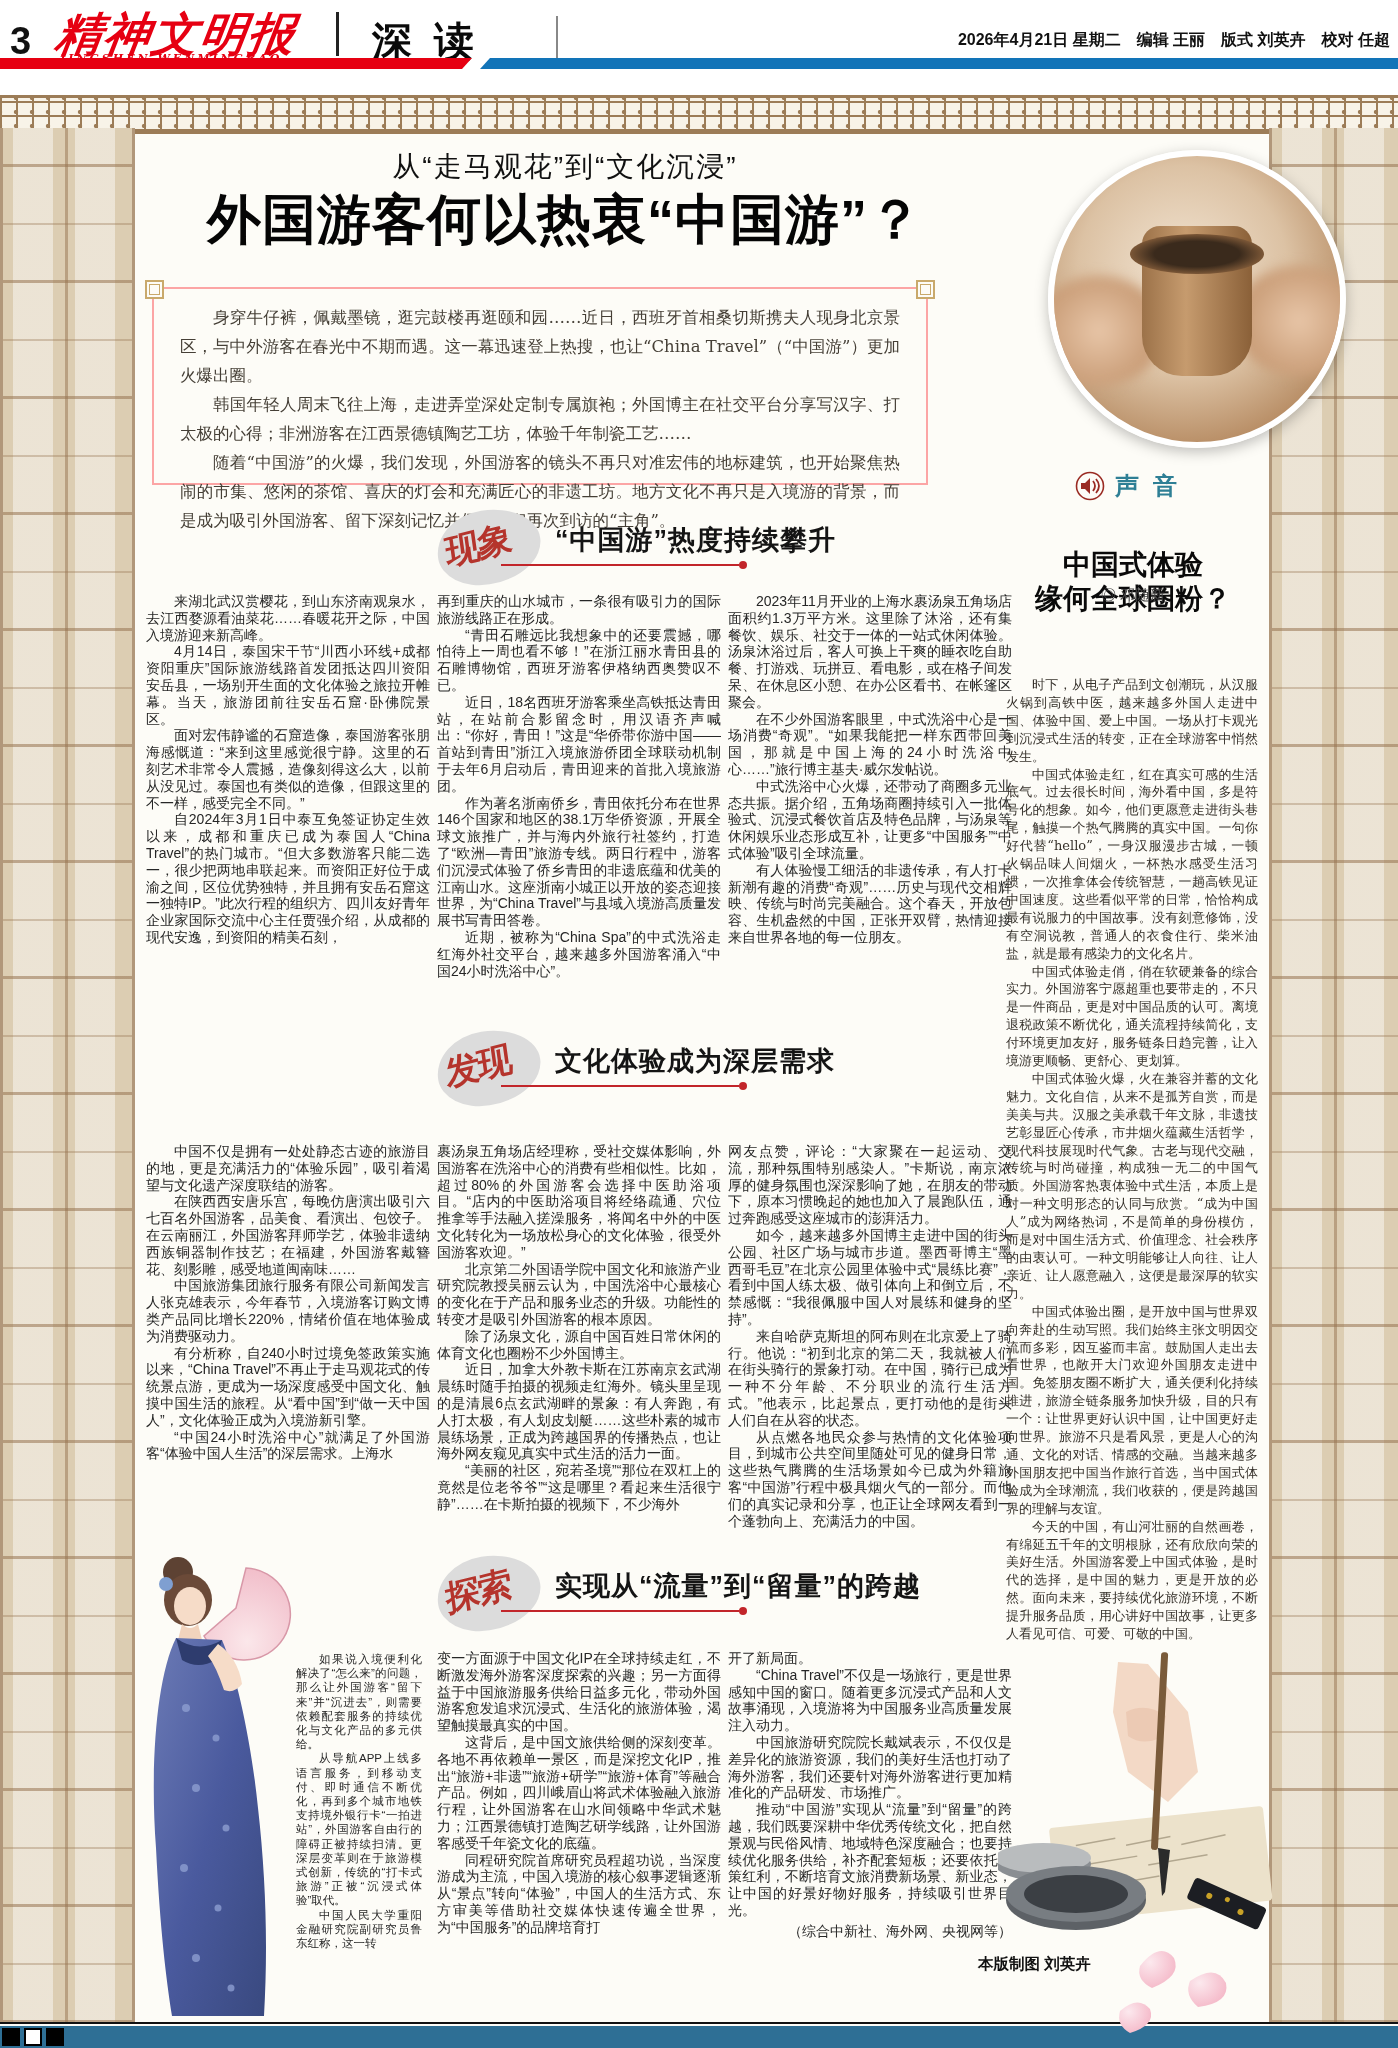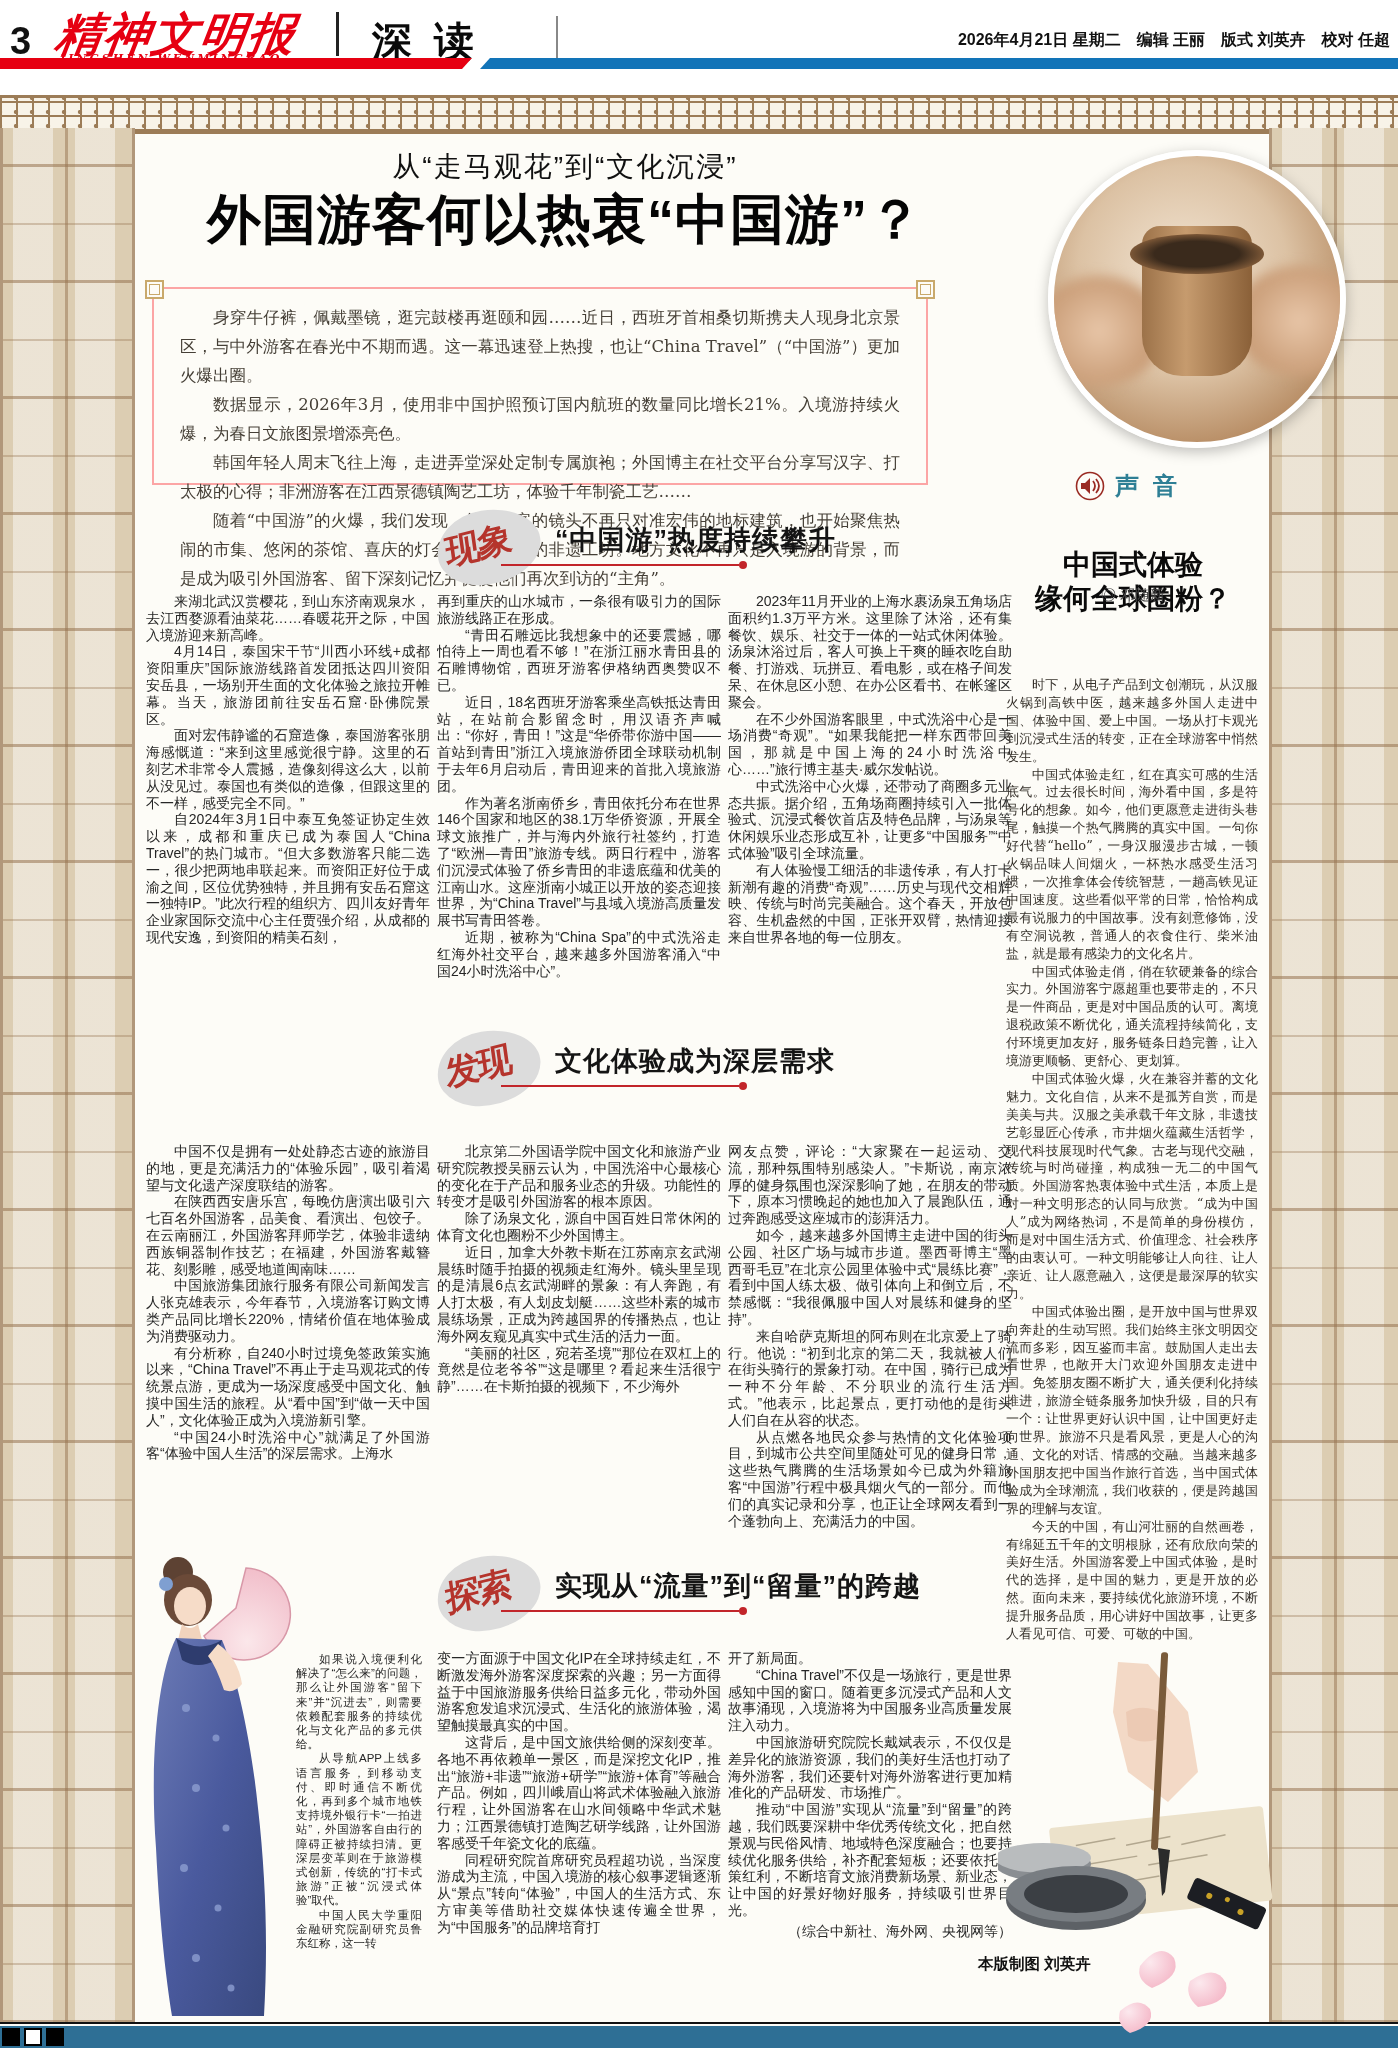--- a/index.html
+++ b/index.html
@@ -130,21 +130,20 @@
     <div class="hand-blur" style="left:-20px;top:120px;"></div>
     <div class="hand-blur" style="left:180px;top:110px;"></div>
     <div class="pot"></div>
   </div>
 
   <div class="intro">
     <div class="corner tl"></div>
     <div class="corner tr"></div>
     <div>
         <p>身穿牛仔裤，佩戴墨镜，逛完鼓楼再逛颐和园……近日，西班牙首相桑切斯携夫人现身北京景区，与中外游客在春光中不期而遇。这一幕迅速登上热搜，也让“China Travel”（“中国游”）更加火爆出圈。</p>
-        <p>数据显示，2026年3月，使用非中国护照预订国内航班的数量同比增长21%。入境游持续火爆，为春日文旅图景增添亮色。</p>
         <p>韩国年轻人周末飞往上海，走进弄堂深处定制专属旗袍；外国博主在社交平台分享写汉字、打太极的心得；非洲游客在江西景德镇陶艺工坊，体验千年制瓷工艺……</p>
         <p>随着“中国游”的火爆，我们发现，外国游客的镜头不再只对准宏伟的地标建筑，也开始聚焦热闹的市集、悠闲的茶馆、喜庆的灯会和充满匠心的非遗工坊。地方文化不再只是入境游的背景，而是成为吸引外国游客、留下深刻记忆并促使他们再次到访的“主角”。</p>
       </div>
   </div>
 
   <div class="sec-head" style="top:514px;">
     <div class="sec-blob"></div>
     <div class="sec-label">现象</div>
     <div class="sec-title">“中国游”热度持续攀升</div>
     <div class="sec-rule"></div>
@@ -173,20 +172,21 @@
     <div class="sec-rule"></div>
   </div>
   <div class="col" style="left:146px;top:1143px;height:390px;">
       <p>中国不仅是拥有一处处静态古迹的旅游目的地，更是充满活力的“体验乐园”，吸引着渴望与文化遗产深度联结的游客。</p>
       <p>在陕西西安唐乐宫，每晚仿唐演出吸引六七百名外国游客，品美食、看演出、包饺子。在云南丽江，外国游客拜师学艺，体验非遗纳西族铜器制作技艺；在福建，外国游客戴簪花、刻影雕，感受地道闽南味……</p>
       <p>中国旅游集团旅行服务有限公司新闻发言人张克雄表示，今年春节，入境游客订购文博类产品同比增长220%，情绪价值在地体验成为消费驱动力。</p>
       <p>有分析称，自240小时过境免签政策实施以来，“China Travel”不再止于走马观花式的传统景点游，更成为一场深度感受中国文化、触摸中国生活的旅程。从“看中国”到“做一天中国人”，文化体验正成为入境游新引擎。</p>
       <p>“中国24小时洗浴中心”就满足了外国游客“体验中国人生活”的深层需求。上海水</p>
     </div>
   <div class="col" style="left:437px;top:1143px;height:390px;">
+    <p class="cont">裹汤泉五角场店经理称，受社交媒体影响，外国游客在洗浴中心的消费有些相似性。比如，超过80%的外国游客会选择中医助浴项目。“店内的中医助浴项目将经络疏通、穴位推拿等手法融入搓澡服务，将闻名中外的中医文化转化为一场放松身心的文化体验，很受外国游客欢迎。”</p>
     <span><p>北京第二外国语学院中国文化和旅游产业研究院教授吴丽云认为，中国洗浴中心最核心的变化在于产品和服务业态的升级。功能性的转变才是吸引外国游客的根本原因。</p><p>除了汤泉文化，源自中国百姓日常休闲的体育文化也圈粉不少外国博主。</p><p>近日，加拿大外教卡斯在江苏南京玄武湖晨练时随手拍摄的视频走红海外。镜头里呈现的是清晨6点玄武湖畔的景象：有人奔跑，有人打太极，有人划皮划艇……这些朴素的城市晨练场景，正成为跨越国界的传播热点，也让海外网友窥见真实中式生活的活力一面。</p><p>“美丽的社区，宛若圣境”“那位在双杠上的竟然是位老爷爷”“这是哪里？看起来生活很宁静”……在卡斯拍摄的视频下，不少海外</p></span>
   </div>
   <div class="col" style="left:728px;top:1143px;height:390px;">
     <p class="cont">网友点赞，评论：“大家聚在一起运动、交流，那种氛围特别感染人。”卡斯说，南京浓厚的健身氛围也深深影响了她，在朋友的带动下，原本习惯晚起的她也加入了晨跑队伍，通过奔跑感受这座城市的澎湃活力。</p>
     <span><p>如今，越来越多外国博主走进中国的街头公园、社区广场与城市步道。墨西哥博主“墨西哥毛豆”在北京公园里体验中式“晨练比赛”，看到中国人练太极、做引体向上和倒立后，不禁感慨：“我很佩服中国人对晨练和健身的坚持”。</p><p>来自哈萨克斯坦的阿布则在北京爱上了骑行。他说：“初到北京的第二天，我就被人们在街头骑行的景象打动。在中国，骑行已成为一种不分年龄、不分职业的流行生活方式。”他表示，比起景点，更打动他的是街头人们自在从容的状态。</p><p>从点燃各地民众参与热情的文化体验项目，到城市公共空间里随处可见的健身日常，这些热气腾腾的生活场景如今已成为外籍旅客“中国游”行程中极具烟火气的一部分。而他们的真实记录和分享，也正让全球网友看到一个蓬勃向上、充满活力的中国。</p></span>
   </div>
 
   <div class="sec-head" style="top:1560px;">
     <div class="sec-blob"></div>
     <div class="sec-label">探索</div>

